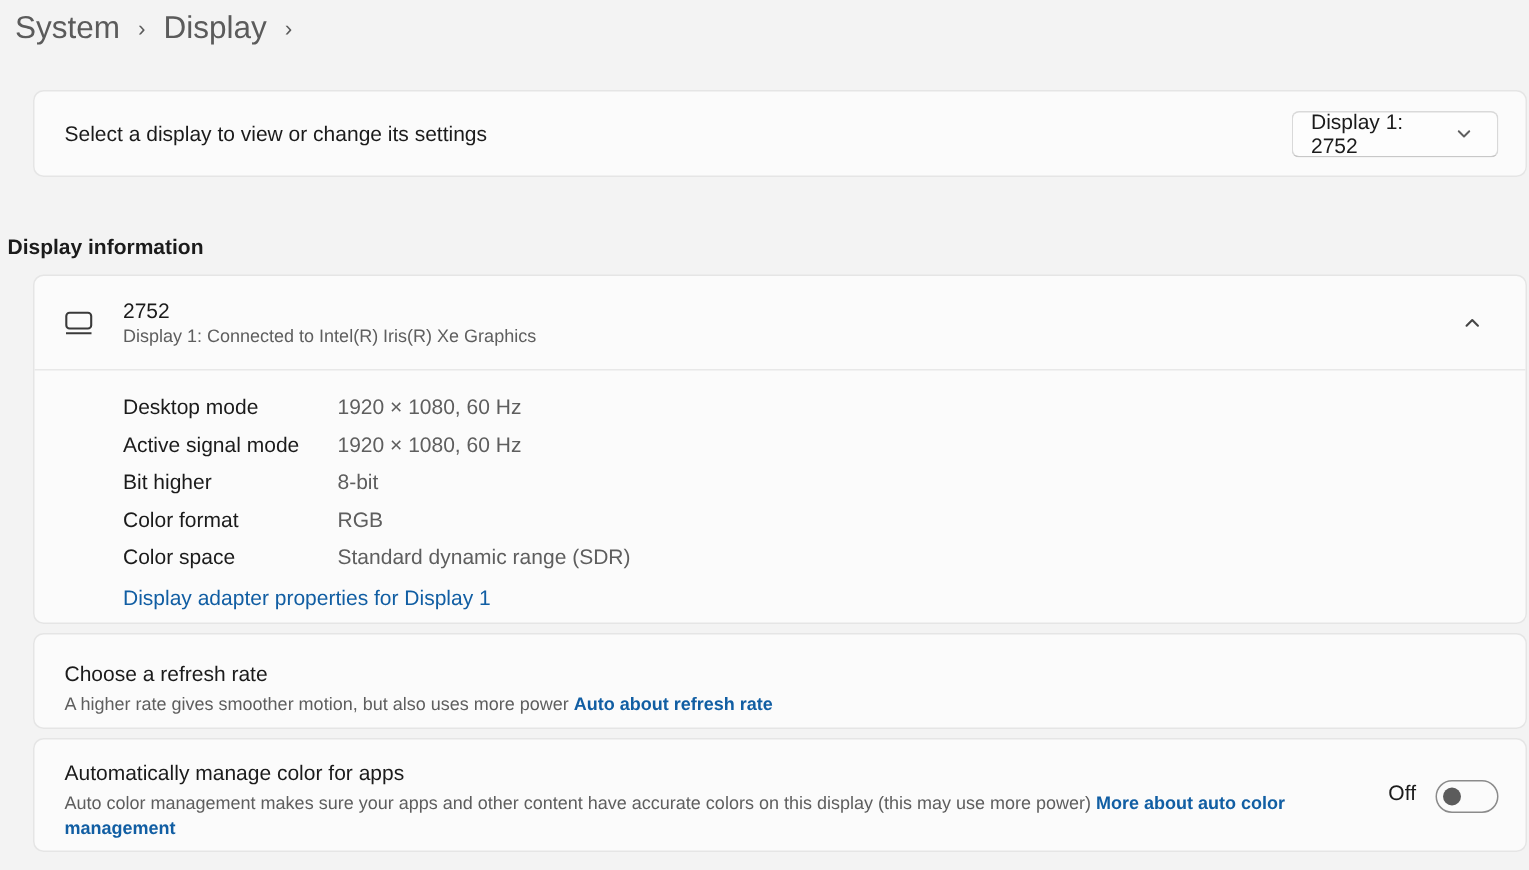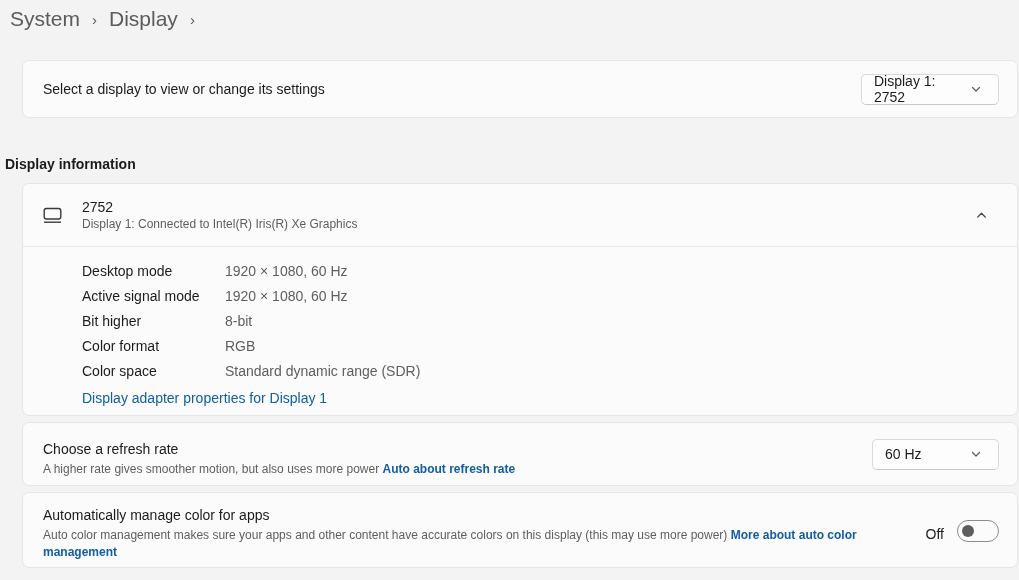--- a/index.html
+++ b/index.html
@@ -86,21 +86,21 @@
     padding: 0 16px 0 12px;
     box-sizing: border-box;
     font-size: 14px; color: #1b1b1b;
     cursor: default;
     flex: 0 0 auto;
   }
   .dd-select { width: 138px; }
   .dd-refresh { width: 127px; }
 
   
-  .toggle-group { display: flex; align-items: flex-end; gap: 13px; flex: 0 0 auto; }
+  .toggle-group { display: flex; align-items: flex-start; gap: 13px; flex: 0 0 auto; }
   .toggle-label { font-size: 14px; color: #1b1b1b; }
   .toggle {
     width: 40px; height: 20px;
     border: 1px solid #8b8b8b;
     border-radius: 11px;
     position: relative;
     background: transparent;
     box-sizing: content-box;
     cursor: pointer;
   }
@@ -186,28 +186,20 @@
 
   <div class="card card-refresh">
     <div class="card-row">
       <div class="setting-text">
         <div class="setting-title">Choose a refresh rate</div>
         <div class="setting-desc">
           <span>A higher rate gives smoother motion, but also uses more power</span>
           <a class="link-inline">Auto about refresh rate</a>
         </div>
       </div>
-      <div class="dropdown dd-refresh">
-        <span>60 Hz</span>
-        <span>
-          <svg width="12" height="12" viewBox="0 0 12 12">
-              <path d="M2.5 4.5 L6 8 L9.5 4.5" fill="none" stroke="#5f5f5f" stroke-width="1.3" stroke-linecap="round" stroke-linejoin="round"></path>
-            </svg>
-        </span>
-      </div>
     </div>
   </div>
 
   <div class="card card-color">
     <div class="card-row" style="align-items: flex-start;">
       <div class="setting-text" style="padding-top: 13px;">
         <div class="setting-title">Automatically manage color for apps</div>
         <div class="setting-desc">
           <span>Auto color management makes sure your apps and other content have accurate colors on this display (this may use more power)</span>
           <a class="link-inline">More about auto color management</a>

